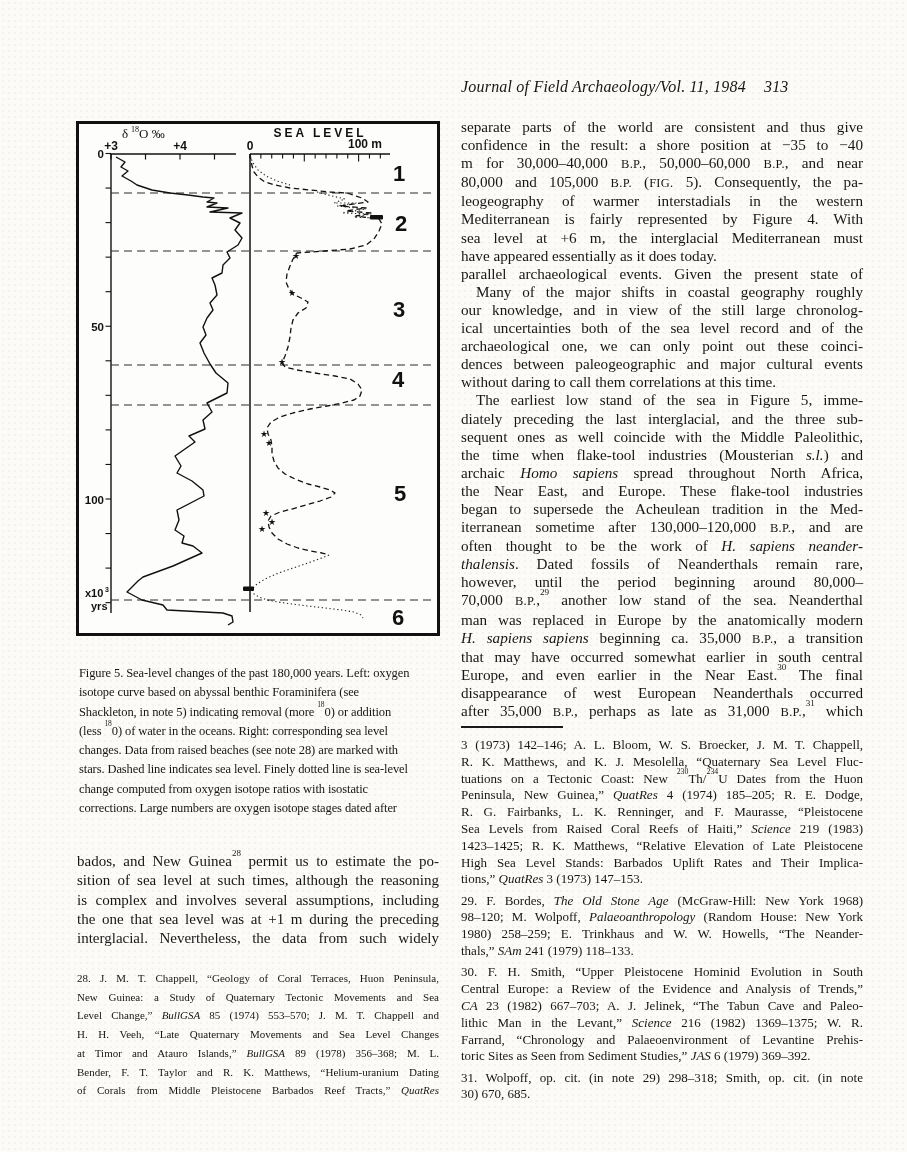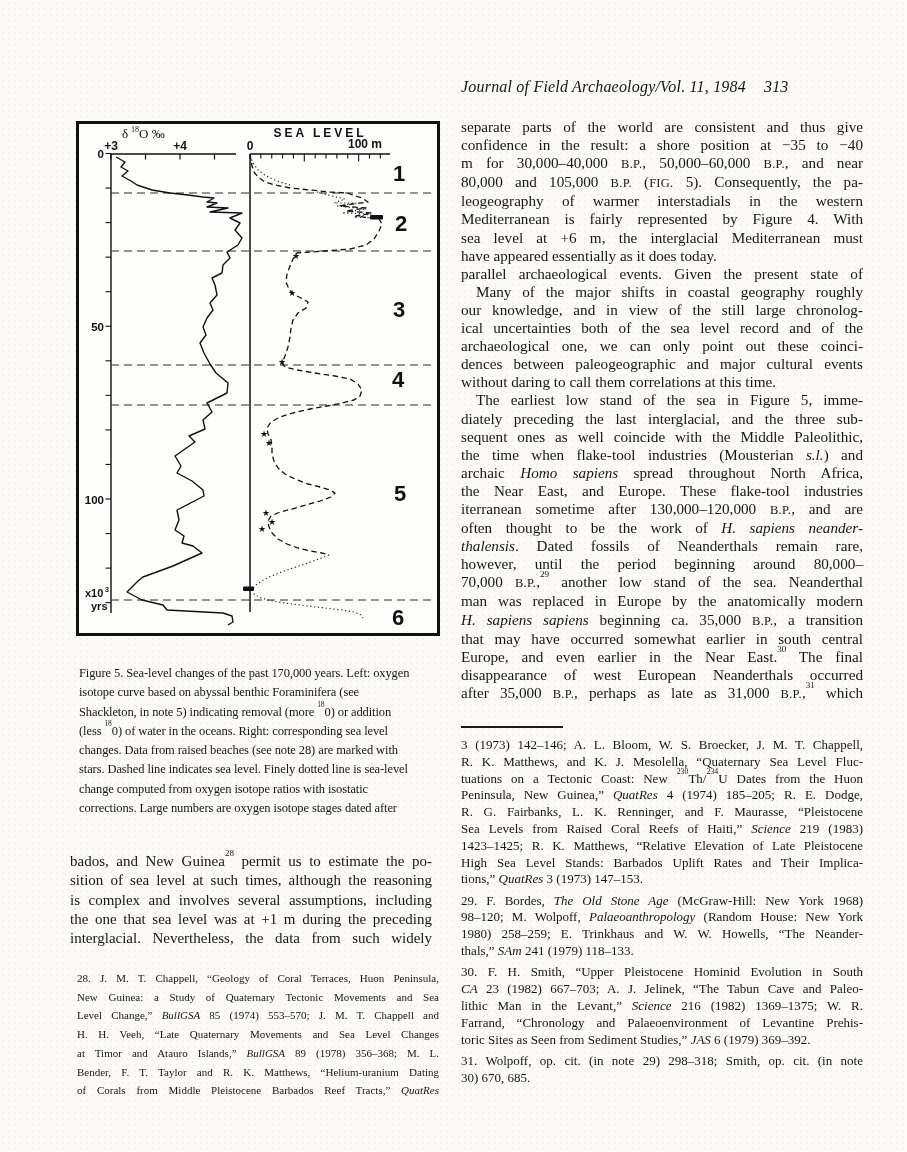--- a/index.html
+++ b/index.html
@@ -7,21 +7,21 @@
         background-image:radial-gradient(rgba(60,60,70,0.045) 1px, transparent 1px);
         background-size:6px 6px;
         color:#161616;font-family:"Liberation Serif", serif;overflow:hidden;}
   .running-head{position:absolute;left:461px;top:78px;width:402px;text-align:left;
         font-size:16px;font-style:italic;letter-spacing:0.2px;}
   .running-head .pageno{margin-left:18px;}
   .figure{position:absolute;left:76px;top:121px;width:364px;height:515px;}
   .caption{position:absolute;left:79px;top:664px;width:358px;font-size:12.5px;
         line-height:19.3px;letter-spacing:-0.1px;}
   .caption .tl{white-space:nowrap;}
-  .body-left{position:absolute;left:70px;top:852px;width:362px;font-size:15px;line-height:19.3px;}
+  .body-left{position:absolute;left:77px;top:852px;width:362px;font-size:15px;line-height:19.3px;}
   .fn-left{position:absolute;left:77px;top:969px;width:362px;font-size:11px;line-height:18.7px;}
   .body-right{position:absolute;left:461px;top:118px;width:402px;font-size:15.2px;line-height:18.1px;}
   .fn-rule{position:absolute;left:461px;top:726px;width:102px;height:1.6px;background:#1a1a1a;}
   .fn-right{position:absolute;left:461px;top:737px;width:402px;font-size:13px;line-height:16.8px;}
   .fngroup{margin-bottom:4.5px;}
   .tl{display:block;}
   .j{text-align:justify;text-align-last:justify;}
   .pe{text-align:left;text-align-last:left;}
   .ind{text-indent:15px;}
   sup{font-size:0.6em;line-height:0;position:relative;top:-0.45em;}
@@ -111,21 +111,21 @@
         <rect x="167" y="465.5" width="11" height="4.5" fill="#111" rx="1"></rect>
         <text x="323" y="60" text-anchor="middle" font-family="&quot;Liberation Sans&quot;, sans-serif" font-size="22" font-weight="bold" fill="#111">1</text>
         <text x="325" y="110" text-anchor="middle" font-family="&quot;Liberation Sans&quot;, sans-serif" font-size="22" font-weight="bold" fill="#111">2</text>
         <text x="323" y="196" text-anchor="middle" font-family="&quot;Liberation Sans&quot;, sans-serif" font-size="22" font-weight="bold" fill="#111">3</text>
         <text x="322" y="266" text-anchor="middle" font-family="&quot;Liberation Sans&quot;, sans-serif" font-size="22" font-weight="bold" fill="#111">4</text>
         <text x="324" y="380" text-anchor="middle" font-family="&quot;Liberation Sans&quot;, sans-serif" font-size="22" font-weight="bold" fill="#111">5</text>
         <text x="322" y="504" text-anchor="middle" font-family="&quot;Liberation Sans&quot;, sans-serif" font-size="22" font-weight="bold" fill="#111">6</text>
       </svg></div>
 
   <div class="caption" id="caption">
-      <div class="tl">Figure 5. Sea-level changes of the past 170,000 years. Left: oxygen</div>
+      <div class="tl">Figure 5. Sea-level changes of the past 180,000 years. Left: oxygen</div>
       <div class="tl">isotope curve based on abyssal benthic Foraminifera (see</div>
       <div class="tl">Shackleton, in note 5) indicating removal (more <sup>18</sup>0) or addition</div>
       <div class="tl">(less <sup>18</sup>0) of water in the oceans. Right: corresponding sea level</div>
       <div class="tl">changes. Data from raised beaches (see note 28) are marked with</div>
       <div class="tl">stars. Dashed line indicates sea level. Finely dotted line is sea-level</div>
       <div class="tl">change computed from oxygen isotope ratios with isostatic</div>
       <div class="tl">corrections. Large numbers are oxygen isotope stages dated after</div>
     </div>
 
   <div class="body-left" id="lbody">
@@ -161,20 +161,21 @@
       <div class="tl j">ical uncertainties both of the sea level record and of the</div>
       <div class="tl j">archaeological one, we can only point out these coinci-</div>
       <div class="tl j">dences between paleogeographic and major cultural events</div>
       <div class="tl pe">without daring to call them correlations at this time.</div>
       <div class="tl ind j">The earliest low stand of the sea in Figure 5, imme-</div>
       <div class="tl j">diately preceding the last interglacial, and the three sub-</div>
       <div class="tl j">sequent ones as well coincide with the Middle Paleolithic,</div>
       <div class="tl j">the time when flake-tool industries (Mousterian <i>s.l.</i>) and</div>
       <div class="tl j">archaic <i>Homo sapiens</i> spread throughout North Africa,</div>
       <div class="tl j">the Near East, and Europe. These flake-tool industries</div>
+      <div class="tl j">began to supersede the Acheulean tradition in the Med-</div>
       <div class="tl j">iterranean sometime after 130,000–120,000 <span class="sc">B.P.</span>, and are</div>
       <div class="tl j">often thought to be the work of <i>H. sapiens neander-</i></div>
       <div class="tl j"><i>thalensis</i>. Dated fossils of Neanderthals remain rare,</div>
       <div class="tl j">however, until the period beginning around 80,000–</div>
       <div class="tl j">70,000 <span class="sc">B.P.</span>,<sup>29</sup> another low stand of the sea. Neanderthal</div>
       <div class="tl j">man was replaced in Europe by the anatomically modern</div>
       <div class="tl j"><i>H. sapiens sapiens</i> beginning ca. 35,000 <span class="sc">B.P.</span>, a transition</div>
       <div class="tl j">that may have occurred somewhat earlier in south central</div>
       <div class="tl j">Europe, and even earlier in the Near East.<sup>30</sup> The final</div>
       <div class="tl j">disappearance of west European Neanderthals occurred</div>
@@ -196,20 +197,21 @@
         <div class="tl pe">tions,” <i>QuatRes</i> 3 (1973) 147–153.</div>
       </div>
       <div class="fngroup">
         <div class="tl j">29. F. Bordes, <i>The Old Stone Age</i> (McGraw-Hill: New York 1968)</div>
         <div class="tl j">98–120; M. Wolpoff, <i>Palaeoanthropology</i> (Random House: New York</div>
         <div class="tl j">1980) 258–259; E. Trinkhaus and W. W. Howells, “The Neander-</div>
         <div class="tl pe">thals,” <i>SAm</i> 241 (1979) 118–133.</div>
       </div>
       <div class="fngroup">
         <div class="tl j">30. F. H. Smith, “Upper Pleistocene Hominid Evolution in South</div>
+        <div class="tl j">Central Europe: a Review of the Evidence and Analysis of Trends,”</div>
         <div class="tl j"><i>CA</i> 23 (1982) 667–703; A. J. Jelinek, “The Tabun Cave and Paleo-</div>
         <div class="tl j">lithic Man in the Levant,” <i>Science</i> 216 (1982) 1369–1375; W. R.</div>
         <div class="tl j">Farrand, “Chronology and Palaeoenvironment of Levantine Prehis-</div>
         <div class="tl pe">toric Sites as Seen from Sediment Studies,” <i>JAS</i> 6 (1979) 369–392.</div>
       </div>
       <div class="fngroup">
         <div class="tl j">31. Wolpoff, op. cit. (in note 29) 298–318; Smith, op. cit. (in note</div>
         <div class="tl pe">30) 670, 685.</div>
       </div>
     </div>

